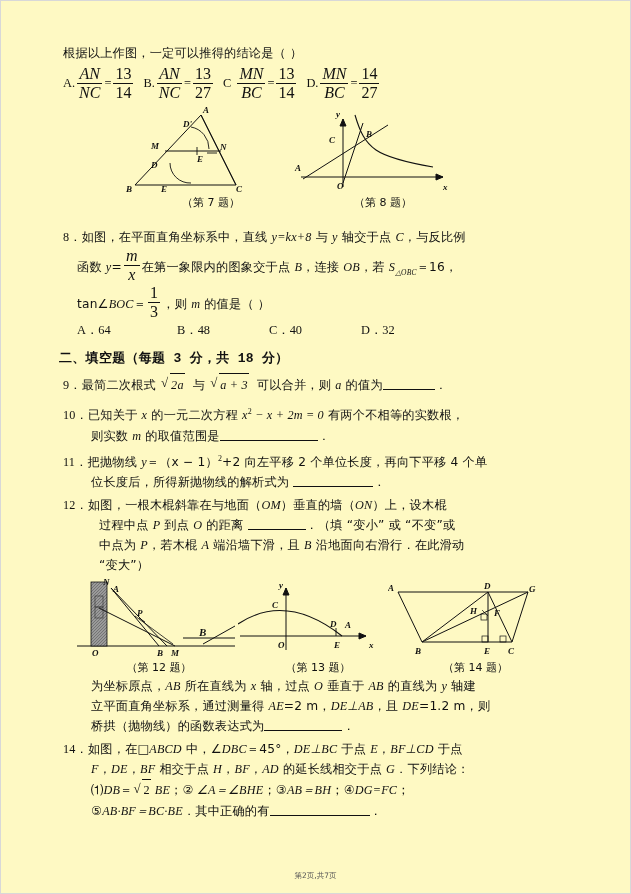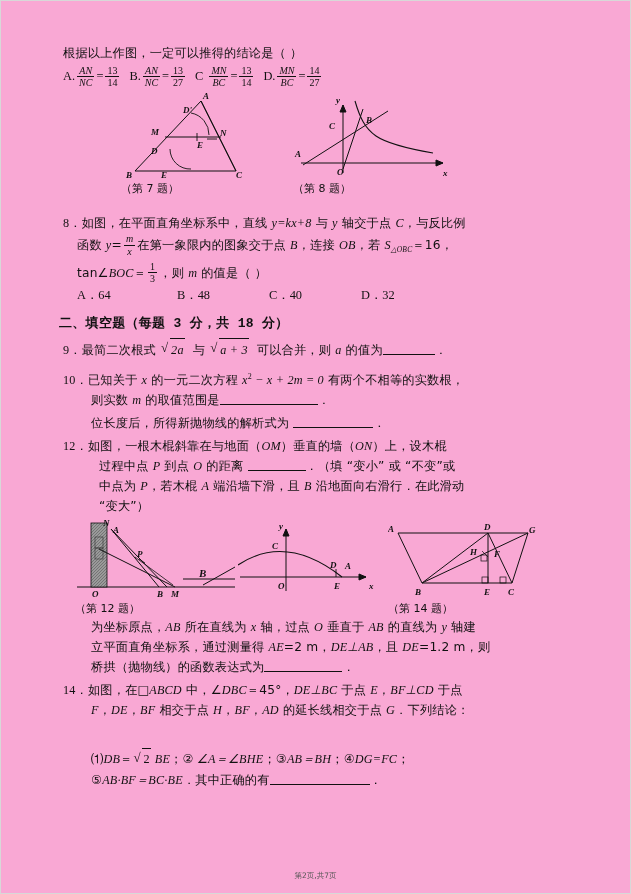--- a/index.html
+++ b/index.html
@@ -8,21 +8,21 @@
     background: #ffffff;
   }
   body {
     font-family: "Liberation Serif", "DejaVu Serif", serif;
     color: #111;
   }
   #page {
     position: relative;
     width: 631px;
     height: 894px;
-    background: #f9a8d4;
+    background: #fef9c3;
     border: 1px solid #d8d8d8;
     box-sizing: border-box;
     overflow: hidden;
   }
   .content {
     position: absolute;
     left: 62px;
     top: 42px;
     width: 508px;
   }
@@ -45,21 +45,21 @@
   
   .ind-1 { padding-left: 14px; }
   .ind-2 { padding-left: 28px; }
   .ind-3 { padding-left: 36px; }
 
   
   .frac {
     display: inline-block;
     vertical-align: -0.55em;
     text-align: center;
-    font-size: 10px;
+    font-size: 16px;
     line-height: 1.12;
     margin: 0 2px;
   }
   .frac .top { display: block; padding: 0 2px; }
   .frac .bot { display: block; padding: 0 2px; border-top: 1px solid #111; }
 
   
   .sqrt {
     display: inline-block;
     position: relative;
@@ -106,20 +106,21 @@
     margin: 10px 0 6px -4px;
     letter-spacing: .3px;
   }
 
   
   .figstrip {
     position: relative;
     width: 100%;
   }
   .figcap {
+    text-align: center;
     font-size: 11px;
     font-family: "DejaVu Sans", "Liberation Sans", sans-serif;
     margin-top: -2px;
   }
   .fig-item { position: absolute; }
   svg text {
     font-family: "Liberation Serif", serif;
     font-style: italic;
     font-weight: bold;
     font-size: 9px;
@@ -273,20 +274,23 @@
     <div class="q-block">
       <p class="q-line cn">
         <span class="num">10．</span><span>已知关于 </span><span class="it">x</span><span> 的一元二次方程 </span><span class="it">x</span><sup class="e num">2</sup><span class="it"> − x + 2m = 0</span><span> 有两个不相等的实数根，</span>
       </p>
       <p class="q-line cn ind-2">
         <span>则实数 </span><span class="it">m</span><span> 的取值范围是</span><span class="blank" style="width:98px;"></span><span>．</span>
       </p>
     </div>
 
     <div class="q-block">
+      <p class="q-line cn">
+        <span class="num">11．</span><span>把抛物线 </span><span class="it">y</span><span>＝（x − 1）</span><sup class="e num">2</sup><span>+2</span><span> 向左平移 2 个单位长度，再向下平移 4 个单</span>
+      </p>
       <p class="q-line cn ind-2">
         <span>位长度后，所得新抛物线的解析式为 </span><span class="blank" style="width:80px;"></span><span>．</span>
       </p>
     </div>
 
     <div class="q-block">
       <p class="q-line cn">
         <span class="num">12．</span><span>如图，一根木棍斜靠在与地面（</span><span class="it">OM</span><span>）垂直的墙（</span><span class="it">ON</span><span>）上，设木棍</span>
       </p>
       <p class="q-line cn ind-3">
@@ -343,20 +347,21 @@
             <path d="M98 50 L98 58" stroke-width="0.9"></path>
           </g>
           <text x="41" y="10">y</text>
           <text x="131" y="70">x</text>
           <text x="40" y="70">O</text>
           <text x="34" y="30">C</text>
           <text x="92" y="49">D</text>
           <text x="107" y="50">A</text>
           <text x="96" y="70">E</text>
         </svg>
+        <div class="figcap">（第 13 题）</div>
       </div>
 
       <div class="fig-item" style="left:325px; top:0; width:175px;">
         <svg width="175" height="80" viewBox="0 0 175 80">
           <g stroke="#111" stroke-width="1" fill="none">
             <path d="M10 14 L100 14 L140 14"></path>
             <path d="M10 14 L34 64"></path>
             <path d="M34 64 L124 64"></path>
             <path d="M100 14 L124 64"></path>
             <path d="M140 14 L124 64"></path>
@@ -393,21 +398,21 @@
       </p>
     </div>
 
     <div class="q-block">
       <p class="q-line cn">
         <span class="num">14．</span><span>如图，在□</span><span class="it">ABCD</span><span> 中，∠</span><span class="it">DBC</span><span>＝45°，</span><span class="it">DE⊥BC</span><span> 于点 </span><span class="it">E</span><span>，</span><span class="it">BF⊥CD</span><span> 于点</span>
       </p>
       <p class="q-line cn ind-2">
         <span class="it">F</span><span>，</span><span class="it">DE</span><span>，</span><span class="it">BF</span><span> 相交于点 </span><span class="it">H</span><span>，</span><span class="it">BF</span><span>，</span><span class="it">AD</span><span> 的延长线相交于点 </span><span class="it">G</span><span>．下列结论：</span>
       </p>
-      <p class="q-line cn ind-2" style="line-height:21px;margin-top:28px;">
+      <p class="q-line cn ind-2" style="line-height:21px;">
         <span>⑴</span><span class="it">DB</span><span>＝</span><span class="sqrt num"><span>2</span></span><span class="it">BE</span><span>；</span><span>②</span><span class="it"> ∠A＝∠BHE</span><span>；</span><span>③</span><span class="it">AB＝BH</span><span>；</span><span>④</span><span class="it">DG=FC</span><span>；</span>
       </p>
       <p class="q-line cn ind-2">
         <span>⑤</span><span class="it">AB·BF＝BC·BE</span><span>．其中正确的有</span><span class="blank" style="width:100px;"></span><span>．</span>
       </p>
     </div>
 
   </div>
 
   <div class="footer">第2页,共7页</div>

